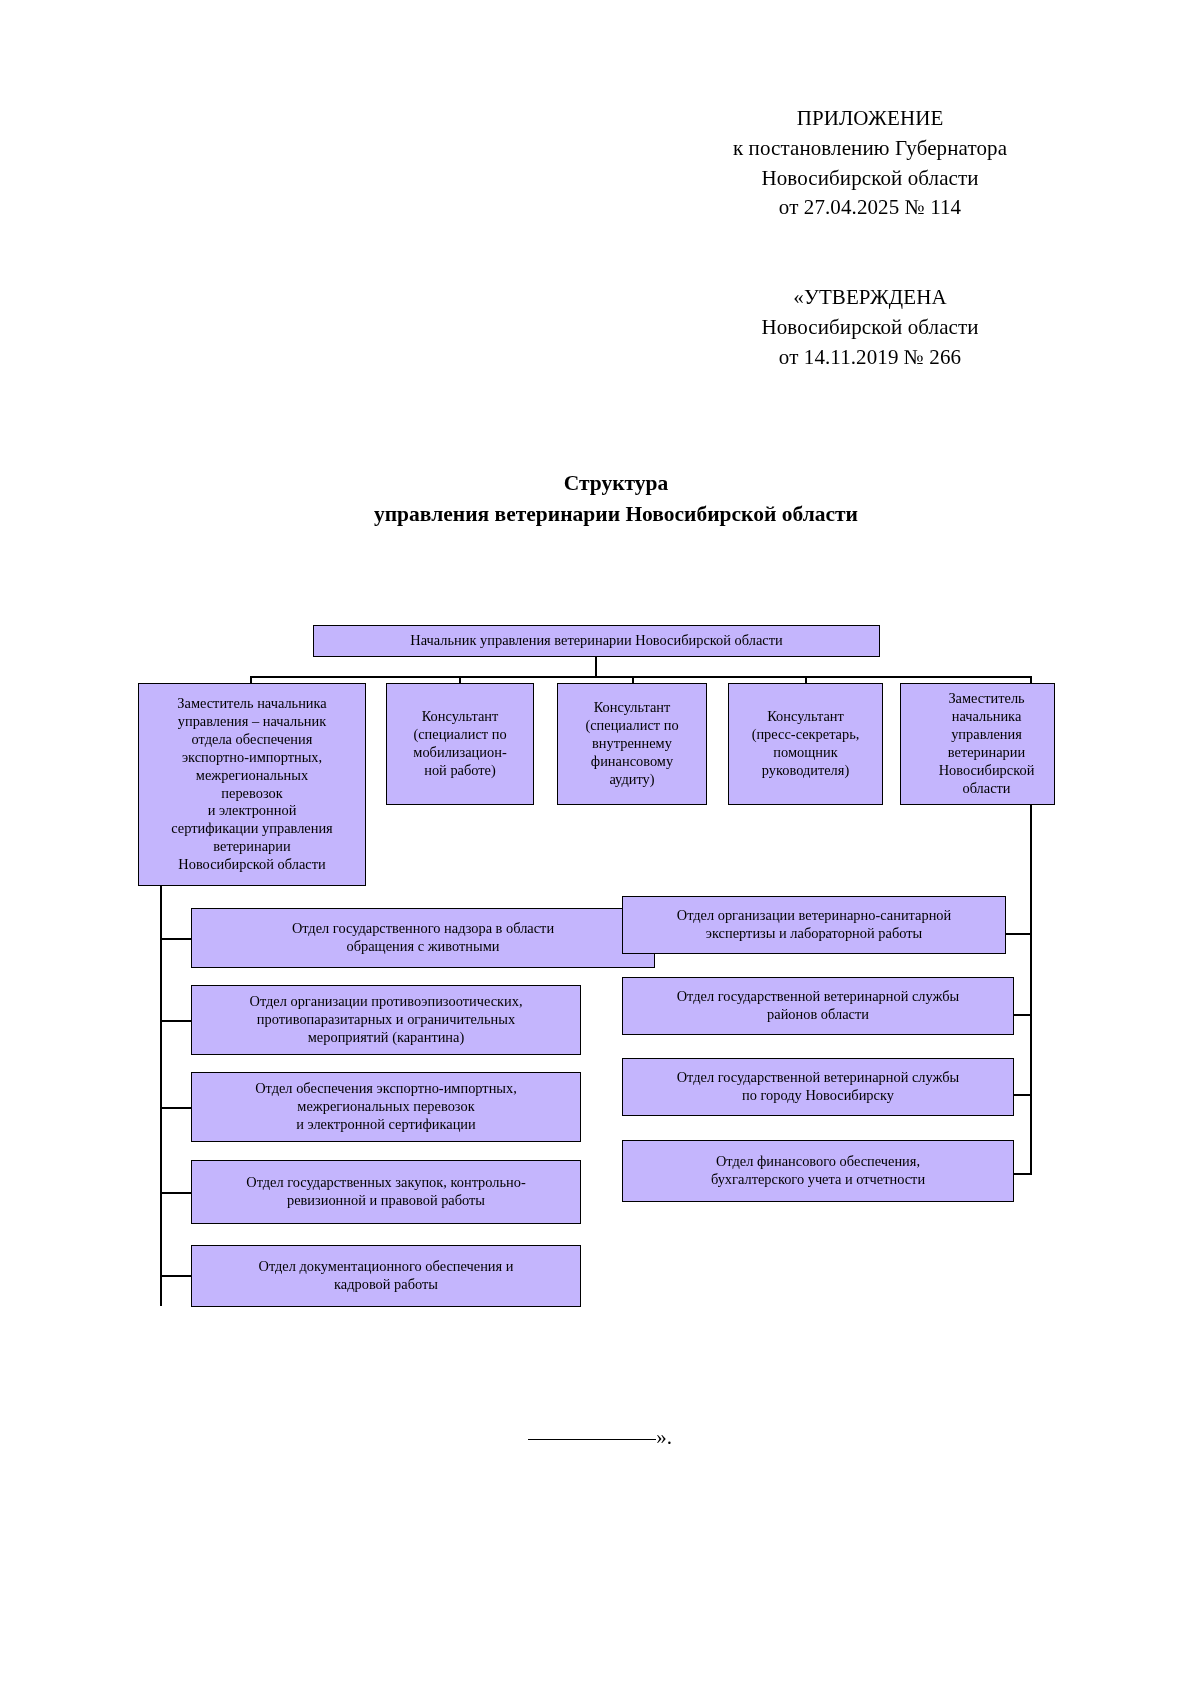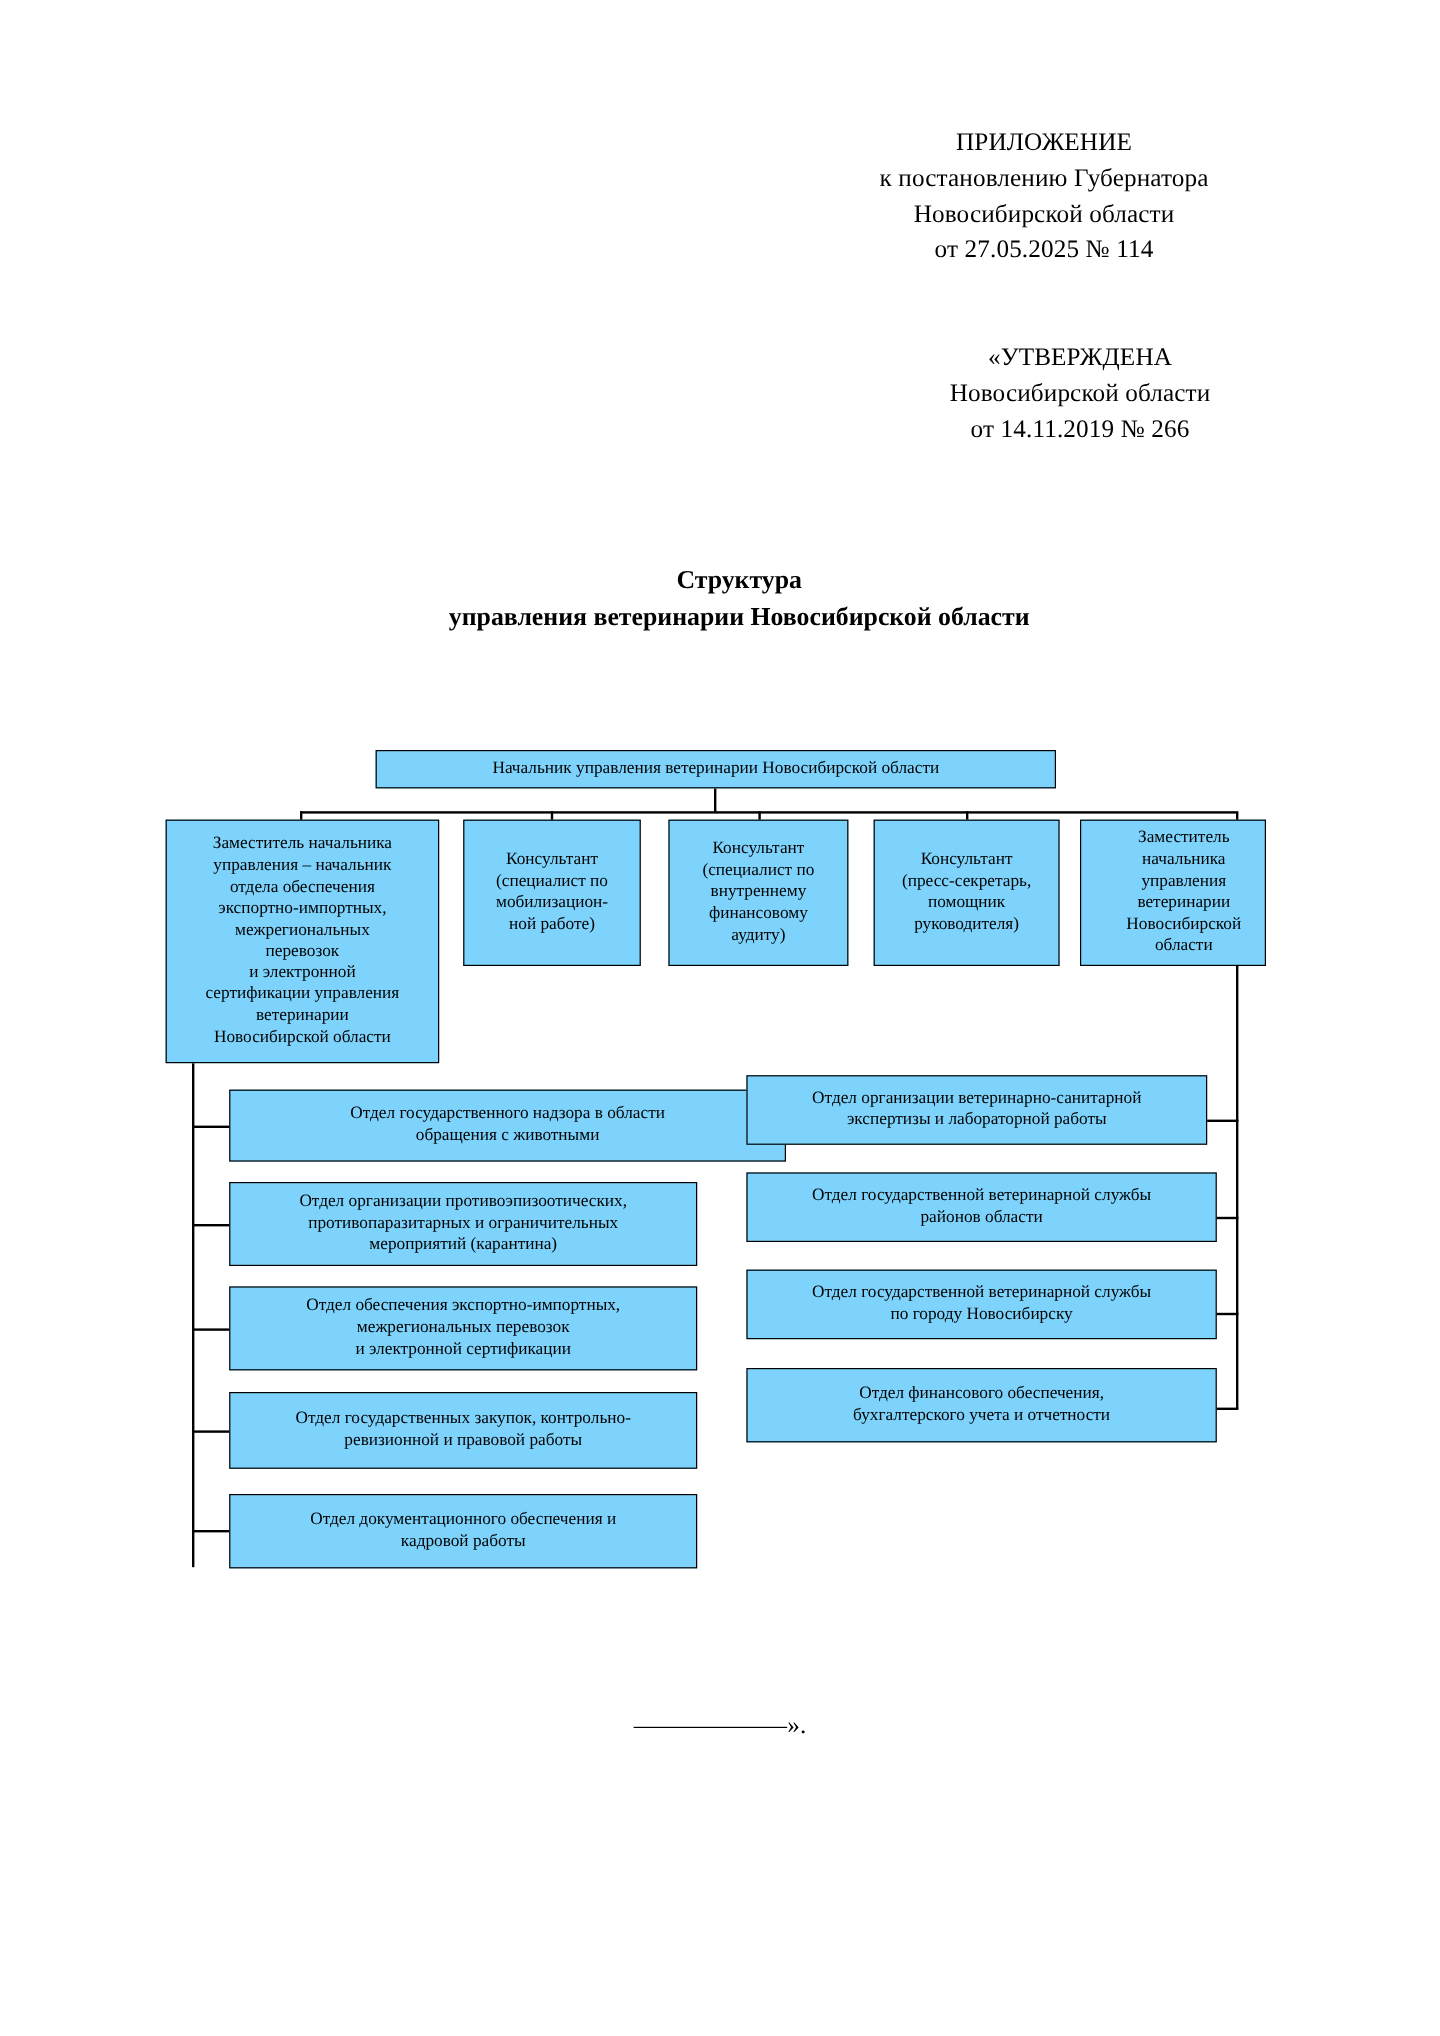--- a/index.html
+++ b/index.html
@@ -18,21 +18,21 @@
 
   
   .header-block {
     position: absolute;
     text-align: center;
     font-size: 21px;
     line-height: 1.42;
     letter-spacing: 0.1px;
   }
   #appendix-block { left: 640px; top: 104px; width: 460px; }
-  #approved-block { left: 670px; top: 283px; width: 460px; }
+  #approved-block { left: 640px; top: 283px; width: 460px; }
   .header-line { white-space: nowrap; }
   .header-caps { }
 
   
   #doc-title {
     position: absolute;
     left: 16px;
     top: 468px;
     width: 1200px;
     text-align: center;
@@ -47,21 +47,21 @@
     position: absolute;
     left: 0;
     top: 0;
     width: 1200px;
     height: 1697px;
   }
   .node {
     position: absolute;
     box-sizing: border-box;
     border: 1.6px solid #000;
-    background: #7dd3fc;
+    background: #c4b5fd;
     display: flex;
     align-items: center;
     justify-content: center;
     text-align: center;
     font-size: 14.4px;
     line-height: 1.24;
     padding: 3px 6px;
     z-index: 3;
   }
   .node span { display: block; width: 100%; white-space: pre-line; }
@@ -92,21 +92,21 @@
   }
   #footer-quote { font-size: 21px; }
 </style>
 </head>
 <body>
 
 <div class="header-block" id="appendix-block">
   <div class="header-line header-caps">ПРИЛОЖЕНИЕ</div>
   <div class="header-line">к постановлению Губернатора</div>
   <div class="header-line">Новосибирской области</div>
-  <div class="header-line">от 27.05.2025  № 114</div>
+  <div class="header-line">от 27.04.2025  № 114</div>
 </div>
 
 <div class="header-block" id="approved-block">
   <div class="header-line header-caps">«УТВЕРЖДЕНА</div>
   <div class="header-line">Новосибирской области</div>
   <div class="header-line">от 14.11.2019 № 266</div>
 </div>
 
 <div id="doc-title">
   <span class="t-line">Структура</span>

